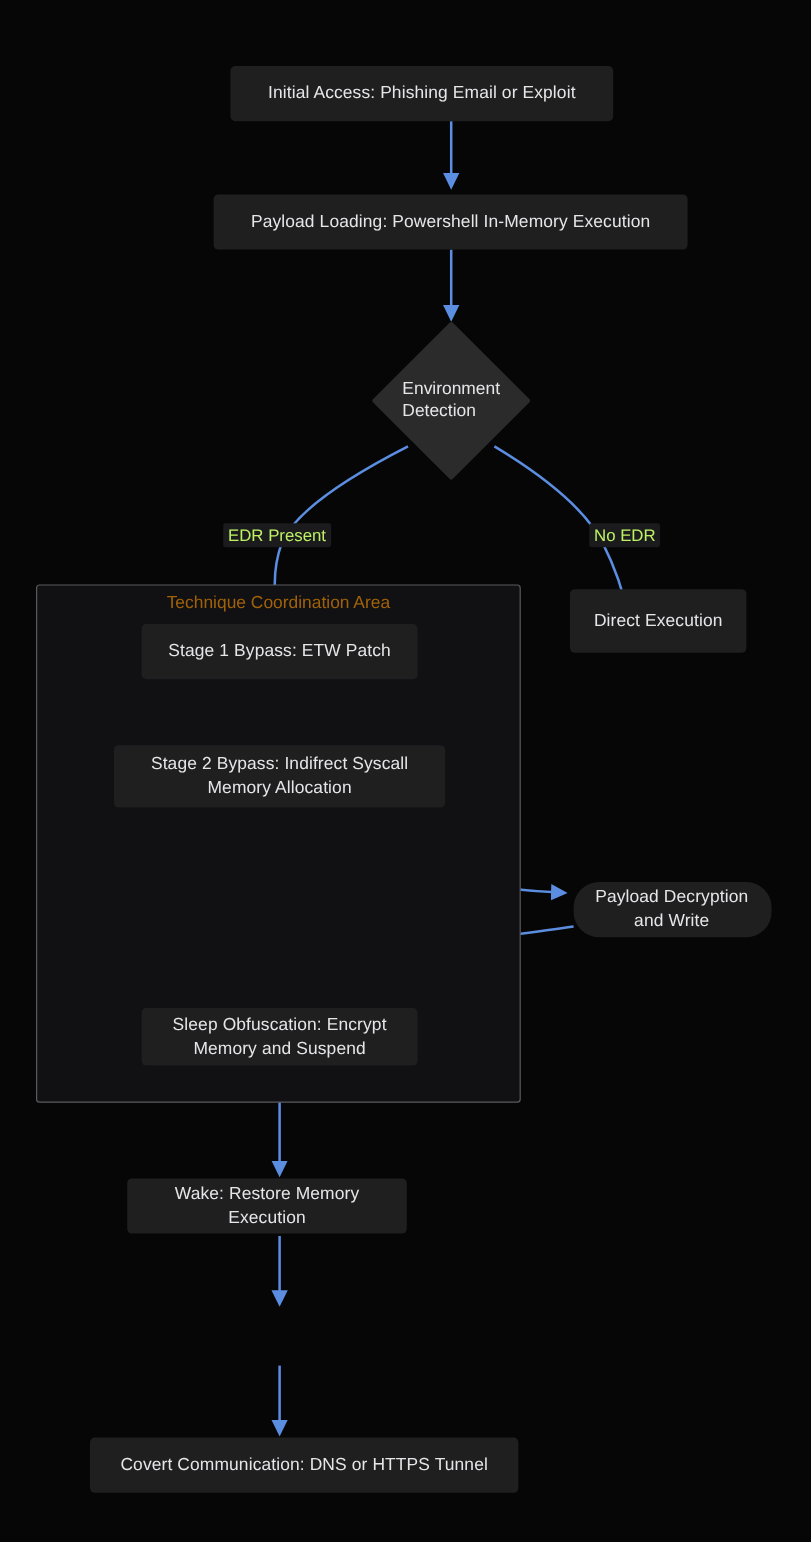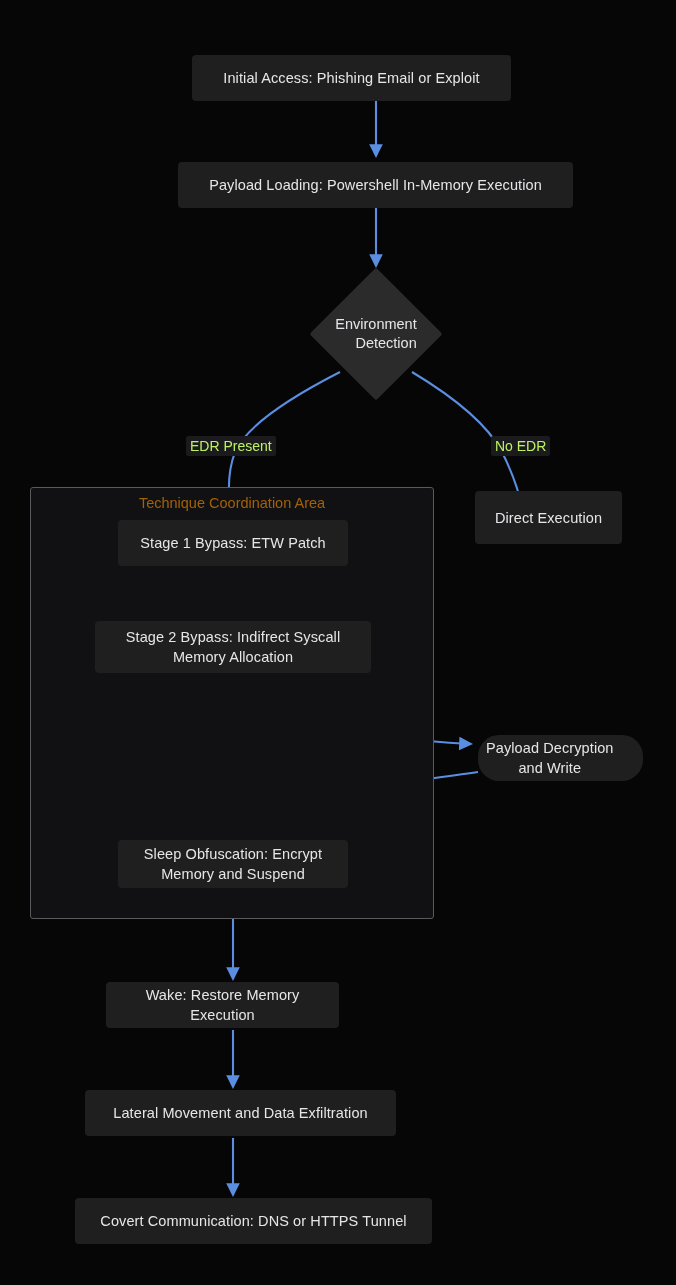--- a/index.html
+++ b/index.html
@@ -39,21 +39,21 @@
     background: #1f1f20;
     border-radius: 4px;
     color: #e6e6e8;
     font-size: 14.5px;
     line-height: 20px;
     letter-spacing: 0.1px;
     display: flex;
     align-items: center;
     justify-content: center;
     text-align: center;
-    padding: 0 8px;
+    padding: 0 18px;
     white-space: pre-line;
   }
   .node.left-align {
     justify-content: flex-start;
     text-align: center;
     border-radius: 21px;
   }
 
   
   .diamond-wrap {
@@ -72,21 +72,21 @@
     margin-top: -47px;
     background: #2b2b2c;
     transform: rotate(45deg);
     border-radius: 2px;
   }
   .diamond-label {
     position: relative;
     color: #e6e6e8;
     font-size: 14.5px;
     line-height: 19px;
-    text-align: right;
+    text-align: left;
     white-space: pre-line;
   }
 
   
   .subgraph {
     position: absolute;
     box-sizing: border-box;
     background: #111114;
     border: 1px solid #5a5a5e;
     border-radius: 3px;
@@ -174,17 +174,16 @@
 Memory Allocation</div>
 
   <div class="node left-align" style="left:478px; top:735px; width:165px; height:46px;">Payload Decryption
 and Write</div>
 
   <div class="node" style="left:118px; top:840px; width:230px; height:48px;">Sleep Obfuscation:  Encrypt
 Memory and Suspend</div>
 
   <div class="node" style="left:106px; top:982px; width:233px; height:46px;">Wake:  Restore Memory Execution</div>
 
-  <div class="node" style="left:85px; top:1090px; width:311px; height:46px;">Lateral Movement and Data Exfiltration</div>
 
   <div class="node" style="left:75px; top:1198px; width:357px; height:46px;">Covert Communication:  DNS or HTTPS Tunnel</div>
 
 </div>
 
 </body></html>

